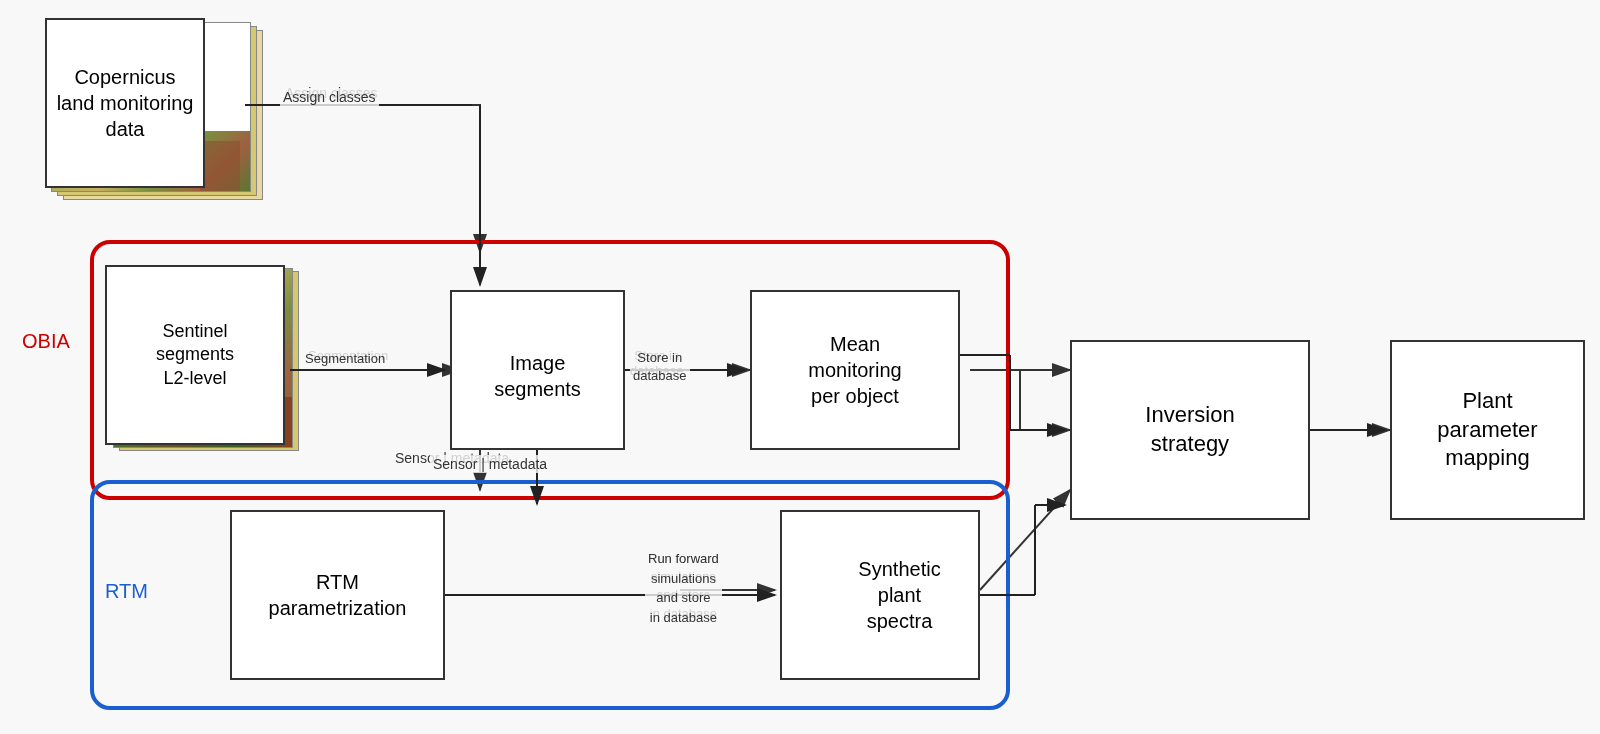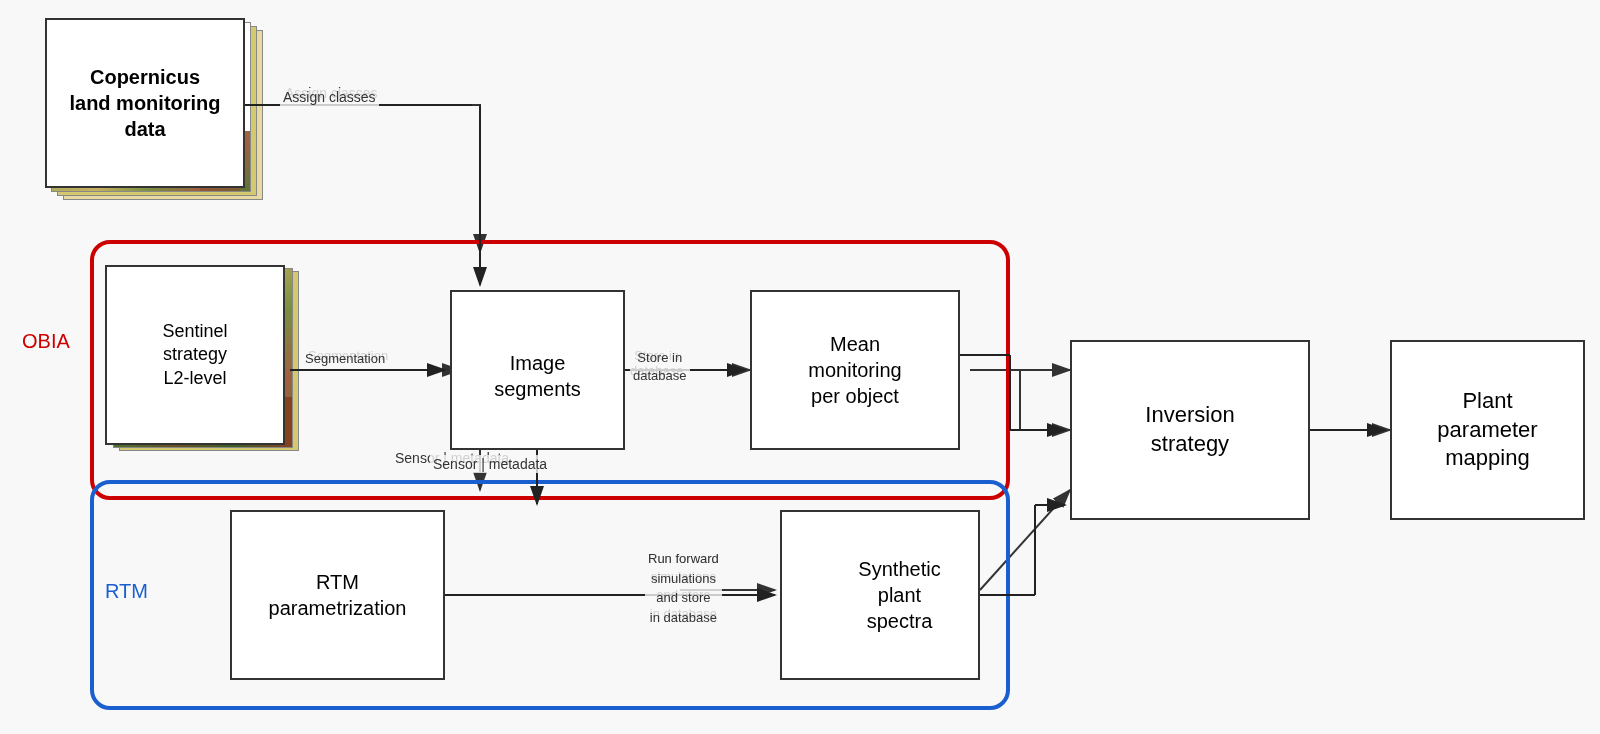--- a/index.html
+++ b/index.html
@@ -126,21 +126,21 @@
     <div class="paper-layer" style="left:18px; top:12px; width:200px; height:170px; background:#e8d9a0;"></div>
     <div class="paper-layer" style="left:12px; top:8px; width:200px; height:170px; background:#d4c870;"></div>
 
     <div class="paper-layer" style="left:6px; top:4px; width:200px; height:170px;">
 
       <div style="position:absolute;bottom:0;left:0;width:100%;height:60px;background:linear-gradient(135deg,#8fa855 0%,#c8b060 40%,#7a9040 60%,#a06040 80%,#5a7830 100%);"></div>
       <div style="position:absolute;bottom:20px;left:10px;width:50px;height:40px;background:#6a8845;opacity:0.7;"></div>
       <div style="position:absolute;bottom:0;right:10px;width:40px;height:50px;background:#8a5030;opacity:0.6;"></div>
     </div>
 
-    <div class="box" style="position:absolute; left:0; top:0; width:200px; height:170px; font-size:20px; font-weight:bold;">
+    <div class="box" style="position:absolute; left:0; top:0; width:160px; height:170px; font-size:20px; font-weight:normal;">
       <span style="white-space:pre-line;">Copernicus
 land monitoring
 data</span>
     </div>
   </div>
 
   <div class="arrow-label" style="left:285px; top:85px; font-size:14px;">Assign classes</div>
 
   <div class="rounded-container obia-container" style="left:90px; top:240px; width:920px; height:260px;"></div>
 
@@ -158,21 +158,21 @@
         <div style="position:absolute;bottom:0;left:0;right:0;height:50px;background:linear-gradient(to right,#4a7030,#6a5020,#3a6020,#8a4020);"></div>
 
         <div style="position:absolute;top:0;left:0;right:0;bottom:0;opacity:0.5;">
           <div style="position:absolute;top:10px;left:10px;width:30px;height:30px;background:#3399cc;border:1px solid #fff;"></div>
           <div style="position:absolute;top:10px;left:42px;width:25px;height:25px;background:#33cc66;border:1px solid #fff;"></div>
         </div>
       </div>
     </div>
     <div class="box" style="position:absolute; left:0; top:0; width:180px; height:180px; font-size:18px;">
       <span style="white-space:pre-line;">Sentinel
-strategy
+segments
 L2-level</span>
     </div>
   </div>
 
   <div class="arrow-label" style="left:308px; top:348px; font-size:13px;">Segmentation</div>
 
   <div class="box" style="left:450px; top:290px; width:175px; height:160px; font-size:20px;">
     <span style="white-space:pre-line;margin-top:12px;">Image
 segments</span>
   </div>

